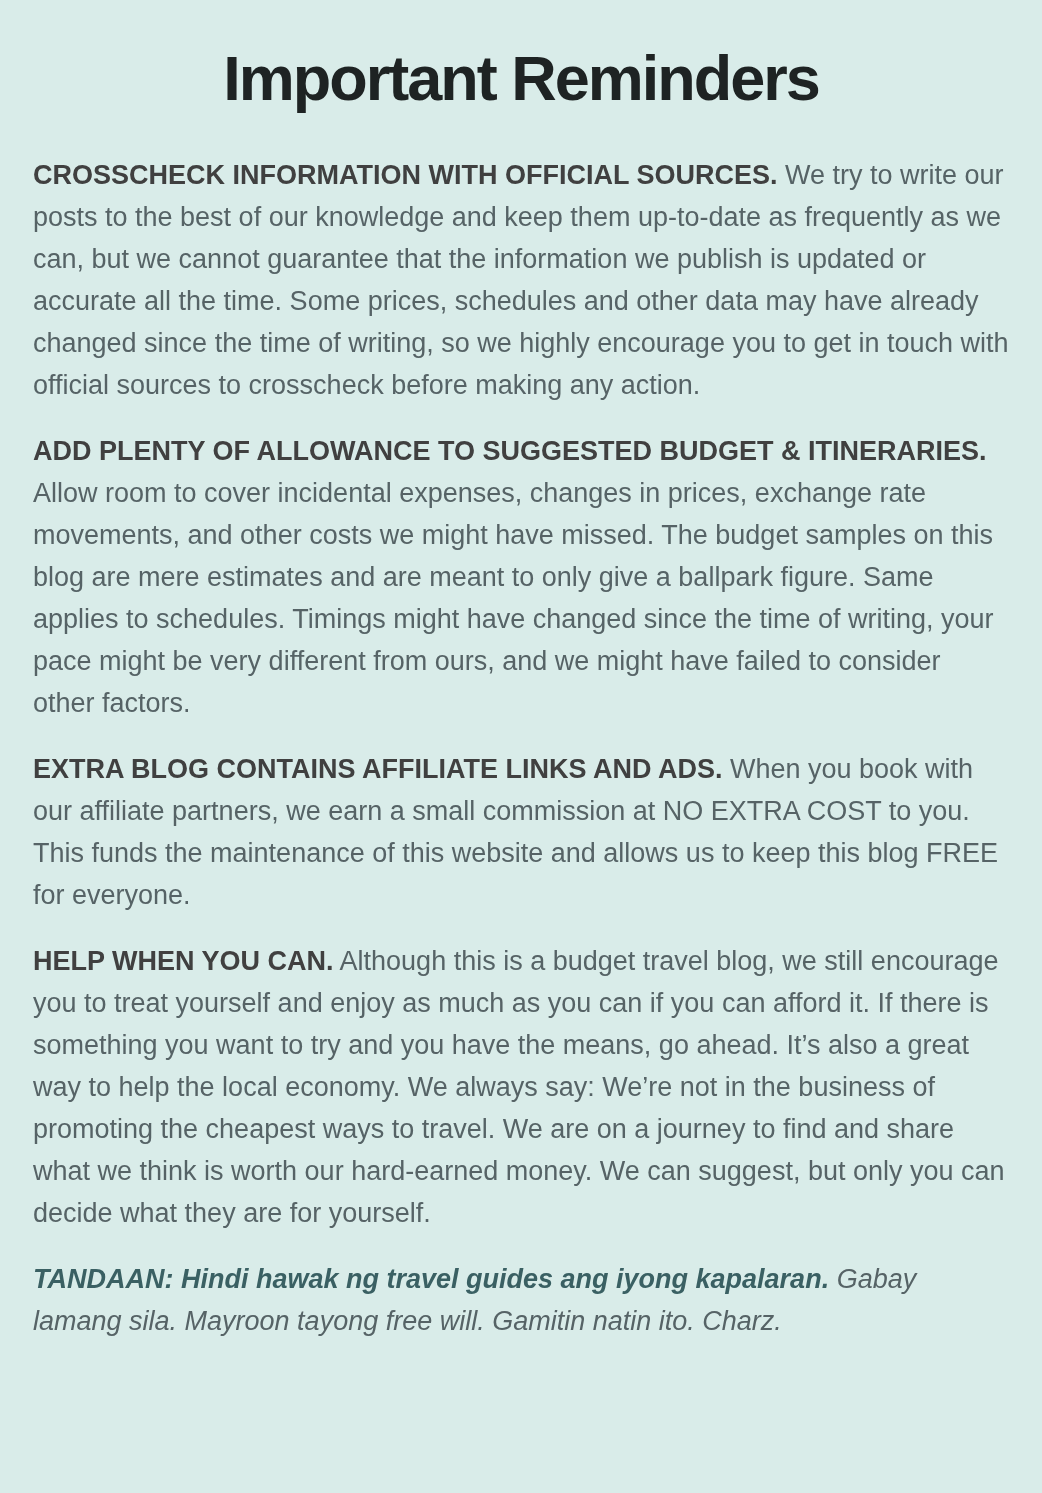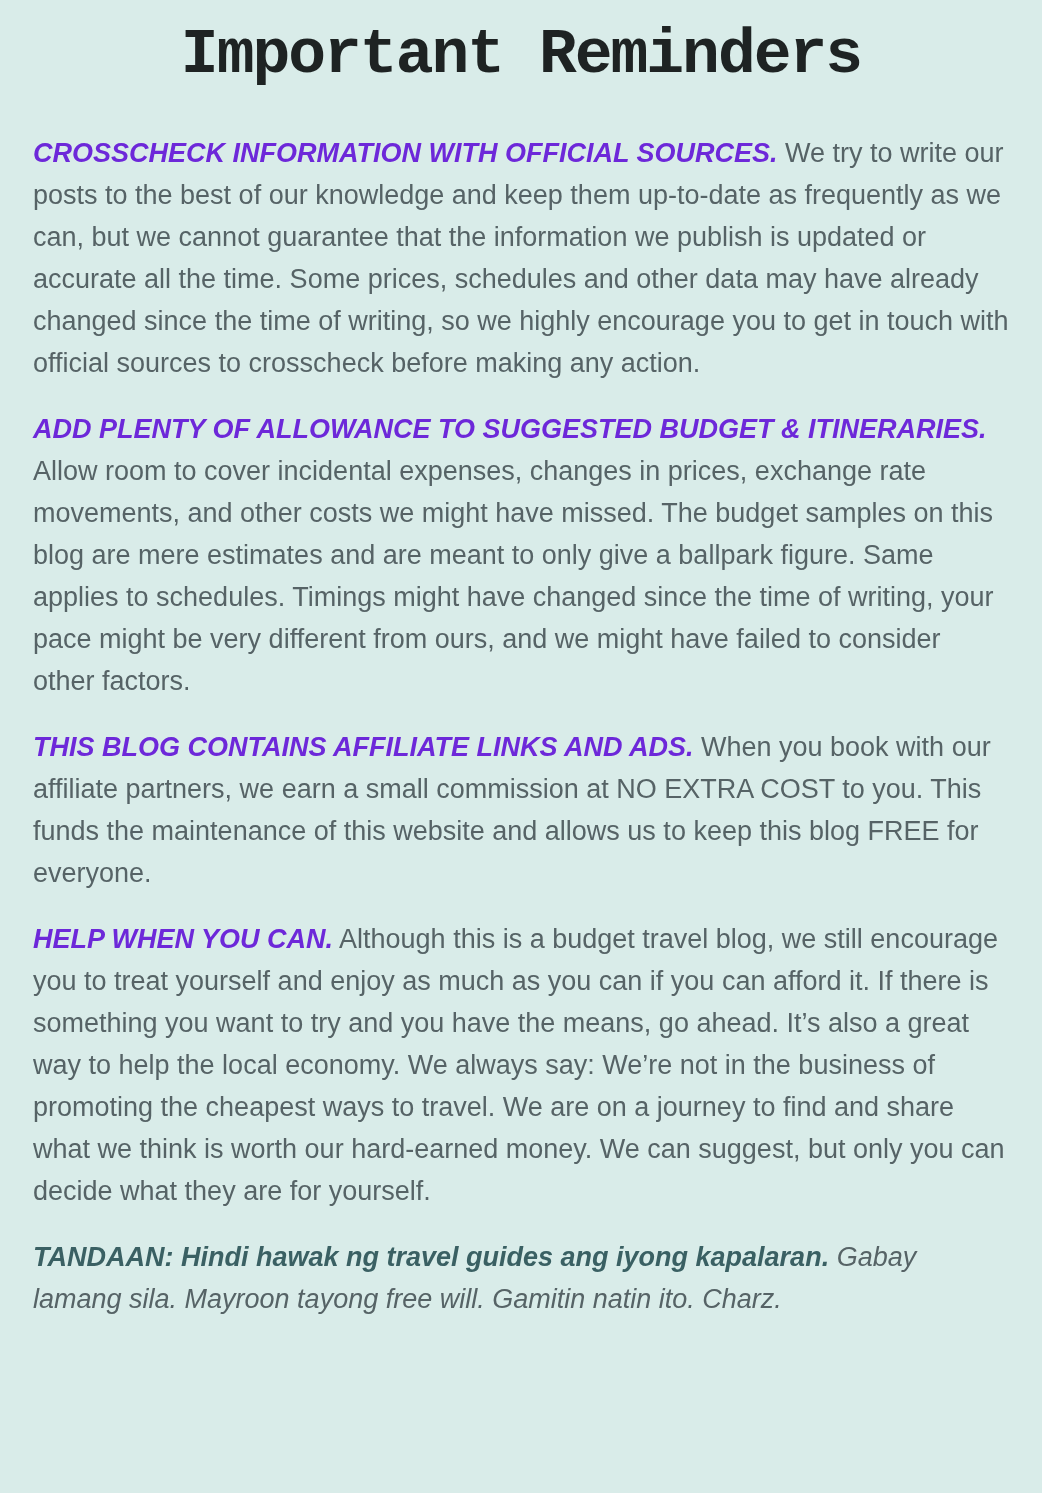--- a/index.html
+++ b/index.html
@@ -13,39 +13,37 @@
     font-family: "Liberation Sans", sans-serif;
     box-sizing: border-box;
   }
   .page {
     box-sizing: border-box;
     width: 1042px;
     min-height: 1493px;
     padding: 20px 33px 30px 33px;
   }
   .page-title {
-    margin: 0 0 40px 0;
+    margin: 22px 0 40px 0;
     text-align: center;
     font-size: 63px;
     line-height: 1.15;
     font-weight: bold;
     letter-spacing: -2px;
     color: #1e2323;
-    font-family: Liberation Mono, monospace;
   }
   p.reminder {
     margin: 0 0 24px 0;
     font-size: 27px;
     line-height: 42px;
     color: #566366;
   }
   p.reminder .lead {
     font-weight: bold;
-    color: #6d28d9;
-    font-style: italic;
+    color: #404040;
   }
   p.footnote {
     margin: 10px 0 0 0;
     font-size: 27px;
     line-height: 42px;
     font-style: italic;
     color: #566366;
   }
   p.footnote .lead {
     font-weight: bold;
@@ -64,21 +62,21 @@
     <strong class="lead">CROSSCHECK INFORMATION WITH OFFICIAL SOURCES.</strong>
     <span>We try to write our posts to the best of our knowledge and keep them up-to-date as frequently as we can, but we cannot guarantee that the information we publish is updated or accurate all the time. Some prices, schedules and other data may have already changed since the time of writing, so we highly encourage you to get in touch with official sources to crosscheck before making any action.</span>
   </p>
 
   <p class="reminder">
     <strong class="lead">ADD PLENTY OF ALLOWANCE TO SUGGESTED BUDGET &amp; ITINERARIES.</strong>
     <span>Allow room to cover incidental expenses, changes in prices, exchange rate movements, and other costs we might have missed. The budget samples on this blog are mere estimates and are meant to only give a ballpark figure. Same applies to schedules. Timings might have changed since the time of writing, your pace might be very different from ours, and we might have failed to consider other factors.</span>
   </p>
 
   <p class="reminder">
-    <strong class="lead">THIS BLOG CONTAINS AFFILIATE LINKS AND ADS.</strong>
+    <strong class="lead">EXTRA BLOG CONTAINS AFFILIATE LINKS AND ADS.</strong>
     <span>When you book with our affiliate partners, we earn a small commission at NO EXTRA COST to you. This funds the maintenance of this website and allows us to keep this blog FREE for everyone.</span>
   </p>
 
   <p class="reminder">
     <strong class="lead">HELP WHEN YOU CAN.</strong>
     <span>Although this is a budget travel blog, we still encourage you to treat yourself and enjoy as much as you can if you can afford it. If there is something you want to try and you have the means, go ahead. It’s also a great way to help the local economy. We always say: We’re not in the business of promoting the cheapest ways to travel. We are on a journey to find and share what we think is worth our hard-earned money. We can suggest, but only you can decide what they are for yourself.</span>
   </p>
 
 
   <p class="footnote">

